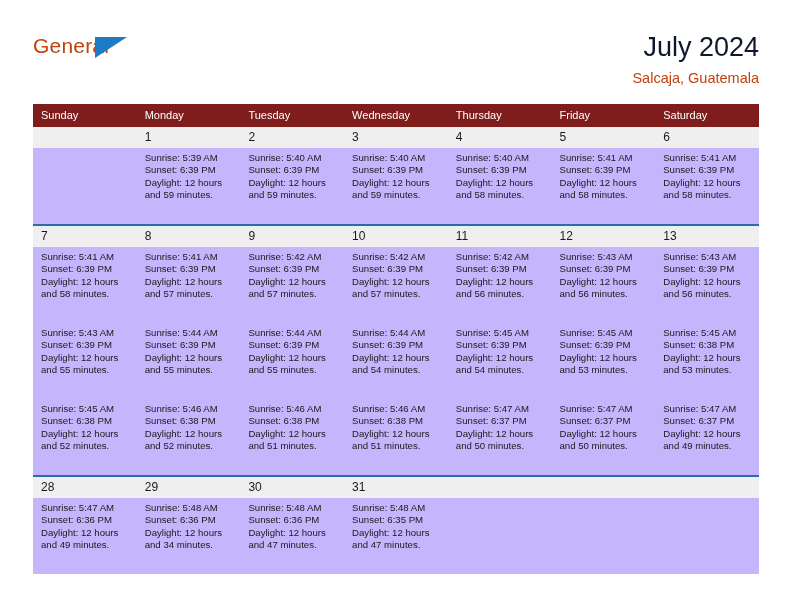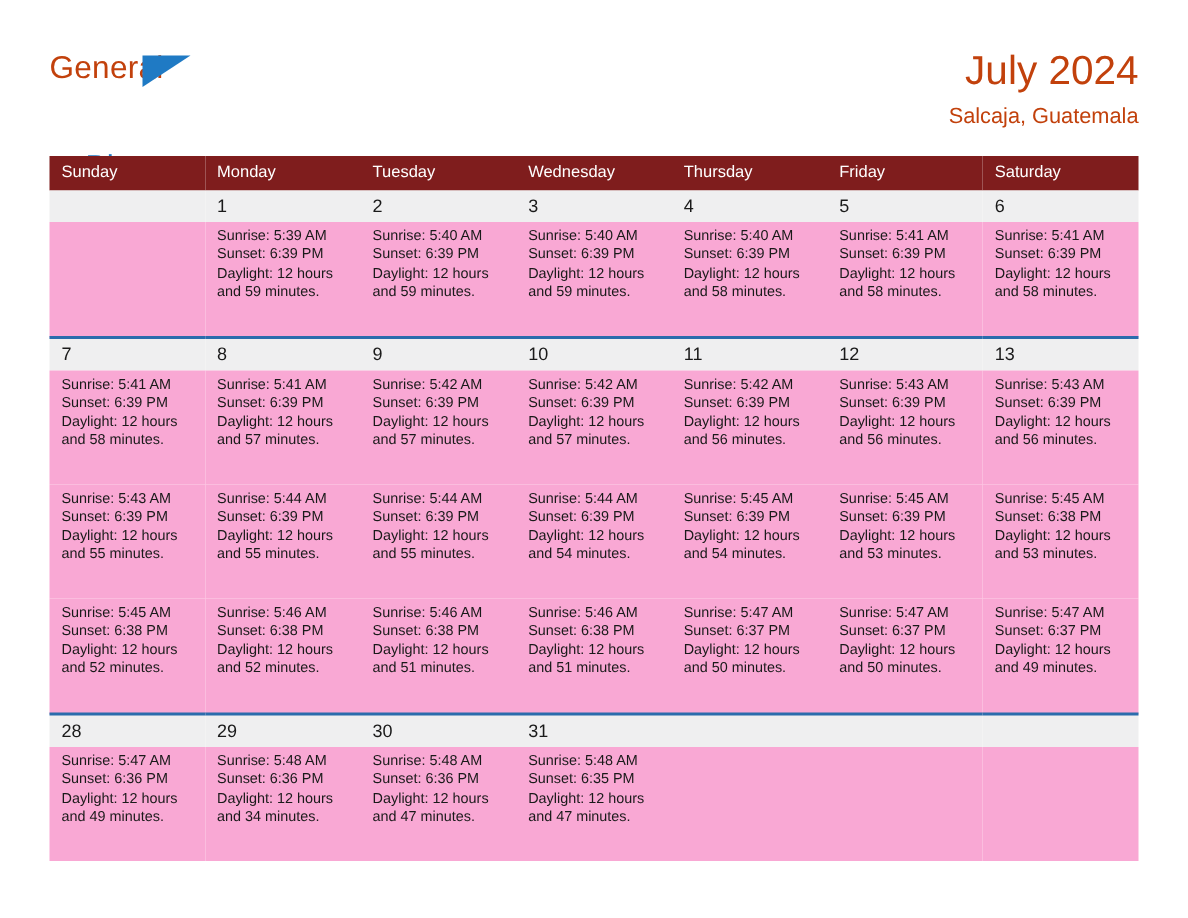--- a/index.html
+++ b/index.html
@@ -67,21 +67,21 @@
 
   .title-block {
     position: absolute;
     right: 0;
     top: 0;
     text-align: right;
   }
   .cal-title {
     font-size: 27px;
     font-weight: normal;
-    color: #c2410c;
+    color: #0f172a;
     line-height: 34px;
     white-space: nowrap;
   }
   .cal-subtitle {
     font-size: 14.5px;
     color: #c2410c;
     line-height: 22px;
     margin-top: 3px;
     white-space: nowrap;
   }
@@ -115,21 +115,21 @@
     text-align: left;
     padding: 3px 0 4px 8px;
     line-height: 14px;
     border-top: 2px solid #2b6cac;
     vertical-align: top;
   }
   .daynum-row.first td {
     border-top: none;
   }
   .detail-row td {
-    background: #f9a8d4;
+    background: #c4b5fd;
     color: #1a1a1a;
     font-size: 9.6px;
     text-align: left;
     padding: 4px 6px 10px 8px;
     line-height: 12.4px;
     vertical-align: top;
     height: 62px;
     margin-top: 44px;
   }
   .detail-row td .line {

